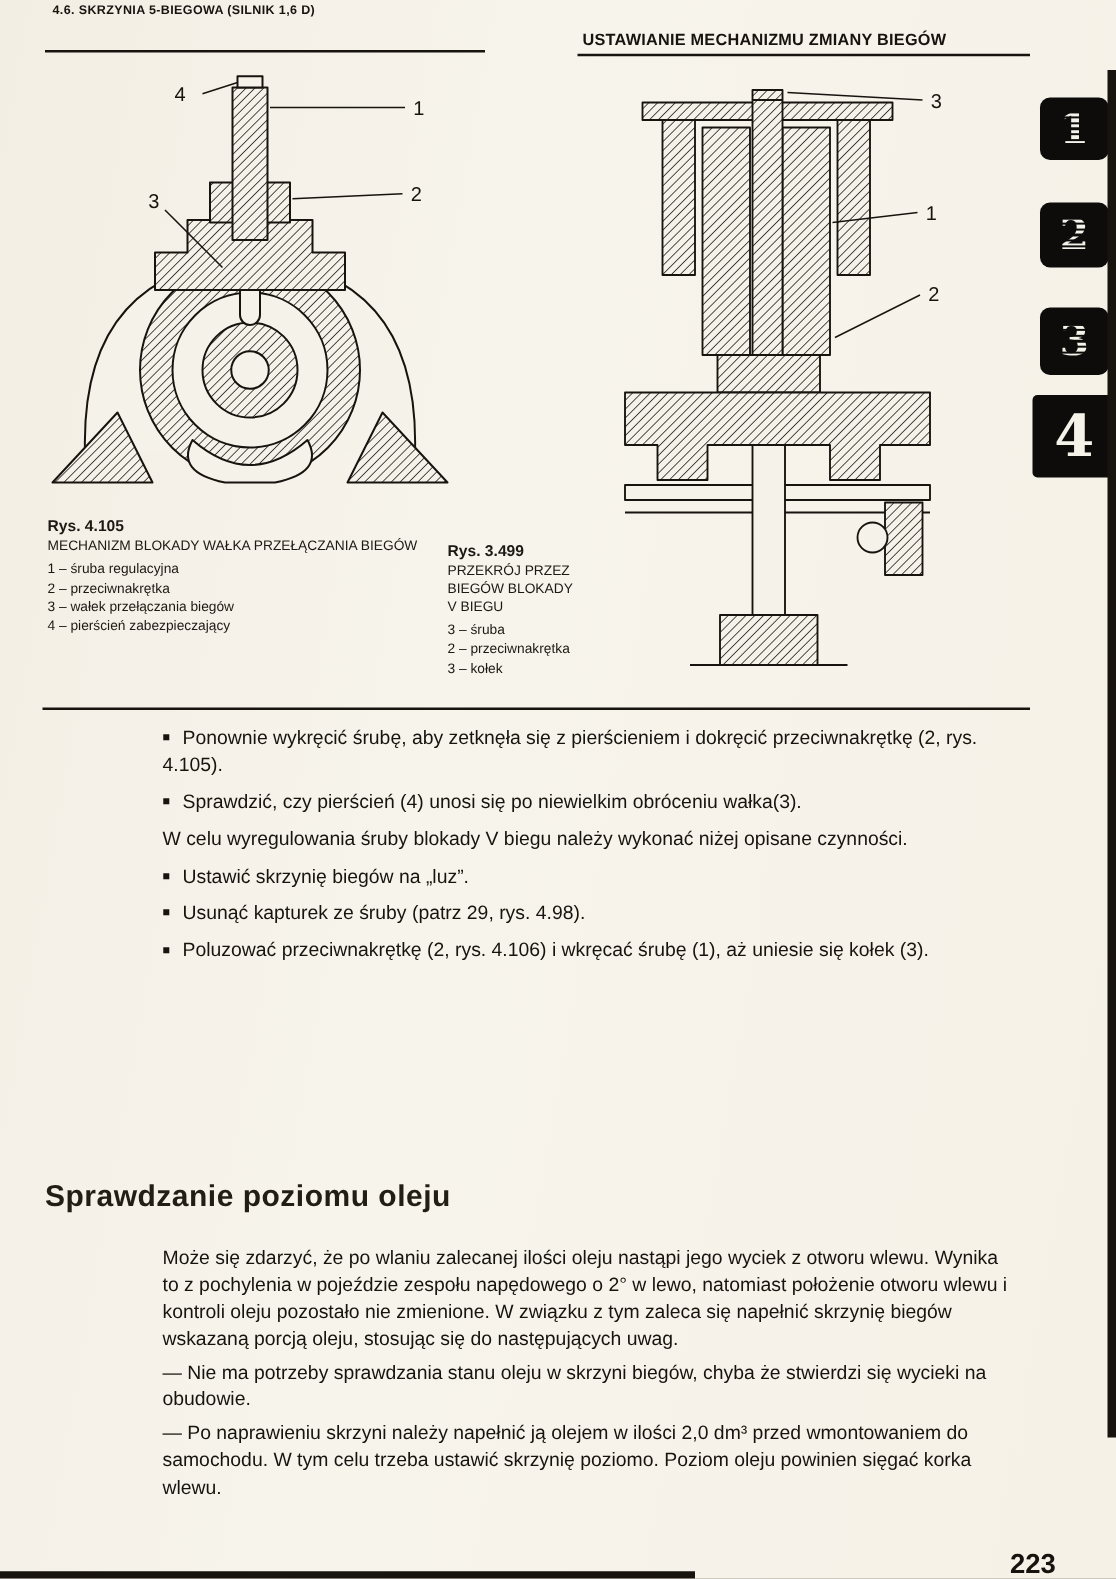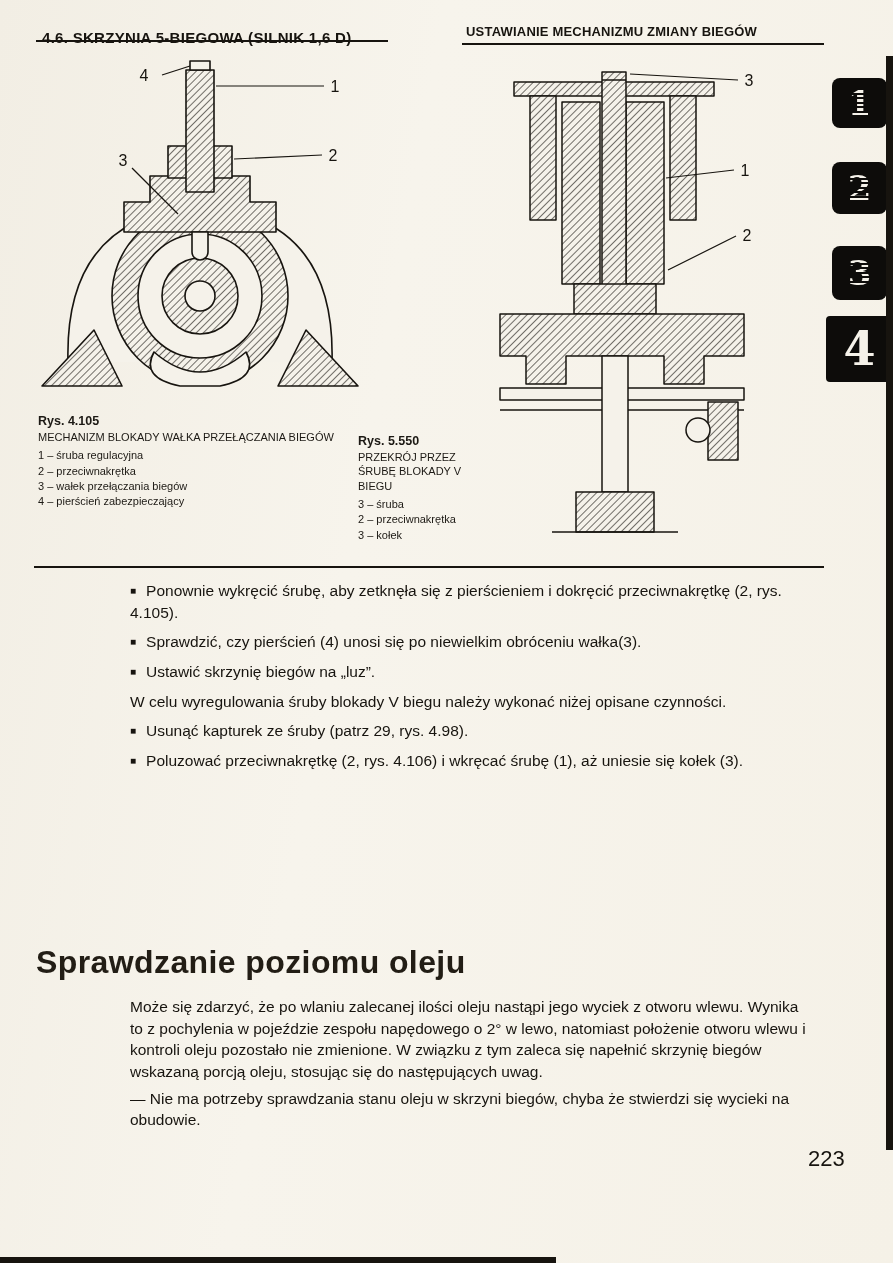--- a/index.html
+++ b/index.html
@@ -4,21 +4,21 @@
 <style>
   * { margin:0; padding:0; box-sizing:border-box; }
   html,body { background:#9a948a; }
   .page {
     position:relative; width:893px; height:1263px; overflow:hidden;
     background:linear-gradient(100deg,#f2eee4 0%, #f7f4ec 40%, #f5f1e7 100%);
     font-family:"Liberation Sans", sans-serif; color:#17140f;
   }
 
   
-  .hdr-left  { position:absolute; left:42px;  top:29px; font-size:15px; font-weight:bold; letter-spacing:.3px; }
+  .hdr-left  { position:absolute; left:42px;  top:3px; font-size:10px; font-weight:bold; letter-spacing:.3px; }
   .hdr-right { position:absolute; left:466px; top:24px; font-size:13px;   font-weight:bold; letter-spacing:.2px; }
   .rule-left  { position:absolute; left:36px;  top:40px; width:352px; height:2px; background:#17140f; }
   .rule-right { position:absolute; left:462px; top:43px; width:362px; height:2px; background:#17140f; }
 
   
   .tab { position:absolute; background:#0d0c0a; border-radius:8px;
          display:flex; align-items:center; justify-content:center; }
   .tab-1 { left:832px; top:78px;  width:55px; height:50px; }
   .tab-2 { left:832px; top:162px; width:55px; height:52px; }
   .tab-3 { left:832px; top:246px; width:55px; height:54px; }
@@ -44,27 +44,27 @@
   .cap-sub   { font-weight:normal; font-size:11px; line-height:1.3; margin-bottom:4px; }
   .legend-line { font-size:11px; line-height:1.4; }
 
   .section-rule { position:absolute; left:34px; top:566px; width:790px; height:2px; background:#17140f; }
 
   
   .instructions { position:absolute; left:130px; top:580px; width:680px; }
   .instr { font-size:15.5px; line-height:1.4; margin-bottom:8px; color:#17140f; }
   .sq { display:inline-block; font-size:10px; margin-right:10px; transform:translateY(-2px); }
 
-  .section-heading { position:absolute; left:36px; top:944px; font-size:32px; font-weight:bold;
+  .section-heading { position:absolute; left:36px; top:944px; font-size:24px; font-weight:bold;
                      letter-spacing:.4px; color:#221d15; }
 
   .paragraphs { position:absolute; left:130px; top:996px; width:682px; }
   .body-para { font-size:15.5px; line-height:1.4; margin-bottom:5px; color:#17140f; }
 
-  .page-number { position:absolute; left:808px; top:1146px; font-size:22px; font-weight:normal; color:#17140f; }
+  .page-number { position:absolute; left:808px; top:1238px; font-size:22px; font-weight:bold; color:#17140f; }
 
   
   .edge-right  { position:absolute; left:886px; top:56px; width:7px; height:1094px; background:#17140f; }
   .edge-bottom { position:absolute; left:0; top:1257px; width:556px; height:6px; background:#17140f; }
 </style>
 </head>
 <body>
 
 <div class="page">
 
@@ -168,44 +168,45 @@
     <div class="cap-sub">MECHANIZM BLOKADY WAŁKA PRZEŁĄCZANIA BIEGÓW</div>
     <div>
         <div class="legend-line">1 –  śruba regulacyjna</div>
         <div class="legend-line">2 –  przeciwnakrętka</div>
         <div class="legend-line">3 –  wałek przełączania biegów</div>
         <div class="legend-line">4 –  pierścień zabezpieczający</div>
       </div>
   </div>
 
   <div class="caption cap106">
-    <div class="cap-title">Rys. 5.550</div>
-    <div class="cap-sub">PRZEKRÓJ PRZEZ ŚRUBĘ BLOKADY V BIEGU</div>
+    <div class="cap-title">Rys. 3.499</div>
+    <div class="cap-sub">PRZEKRÓJ PRZEZ BIEGÓW BLOKADY V BIEGU</div>
     <div>
         <div class="legend-line">3 –  śruba</div>
         <div class="legend-line">2 –  przeciwnakrętka</div>
         <div class="legend-line">3 –  kołek</div>
       </div>
   </div>
 
   <div class="section-rule"></div>
 
   <div class="instructions">
       <p class="instr"><span class="sq">■</span>Ponownie wykręcić śrubę, aby zetknęła się z pierścieniem i dokręcić przeciwnakrętkę (2, rys. 4.105).</p>
       <p class="instr"><span class="sq">■</span>Sprawdzić, czy pierścień (4) unosi się po niewielkim obróceniu wałka(3).</p>
+      <p class="instr">W celu wyregulowania śruby blokady V biegu należy wykonać niżej opisane czynności.</p>
       <p class="instr"><span class="sq">■</span>Ustawić skrzynię biegów na „luz”.</p>
-      <p class="instr">W celu wyregulowania śruby blokady V biegu należy wykonać niżej opisane czynności.</p>
       <p class="instr"><span class="sq">■</span>Usunąć kapturek ze śruby (patrz 29, rys. 4.98).</p>
       <p class="instr"><span class="sq">■</span>Poluzować przeciwnakrętkę (2, rys. 4.106) i wkręcać śrubę (1), aż uniesie się kołek (3).</p>
     </div>
 
   <h1 class="section-heading">Sprawdzanie poziomu oleju</h1>
 
   <div class="paragraphs">
       <p class="body-para">Może się zdarzyć, że po wlaniu zalecanej ilości oleju nastąpi jego wyciek z otworu wlewu. Wynika to z pochylenia w pojeździe zespołu napędowego o 2° w lewo, natomiast położenie otworu wlewu i kontroli oleju pozostało nie zmienione. W związku z tym zaleca się napełnić skrzynię biegów wskazaną porcją oleju, stosując się do następujących uwag.</p>
       <p class="body-para">—  Nie ma potrzeby sprawdzania stanu oleju w skrzyni biegów, chyba że stwierdzi się wycieki na obudowie.</p>
+      <p class="body-para">—  Po naprawieniu skrzyni należy napełnić ją olejem w ilości 2,0 dm³ przed wmontowaniem do samochodu. W tym celu trzeba ustawić skrzynię poziomo. Poziom oleju powinien sięgać korka wlewu.</p>
     </div>
 
   <div class="page-number">223</div>
 
   <div class="edge-right"></div>
   <div class="edge-bottom"></div>
 </div>
 
 </body></html>

